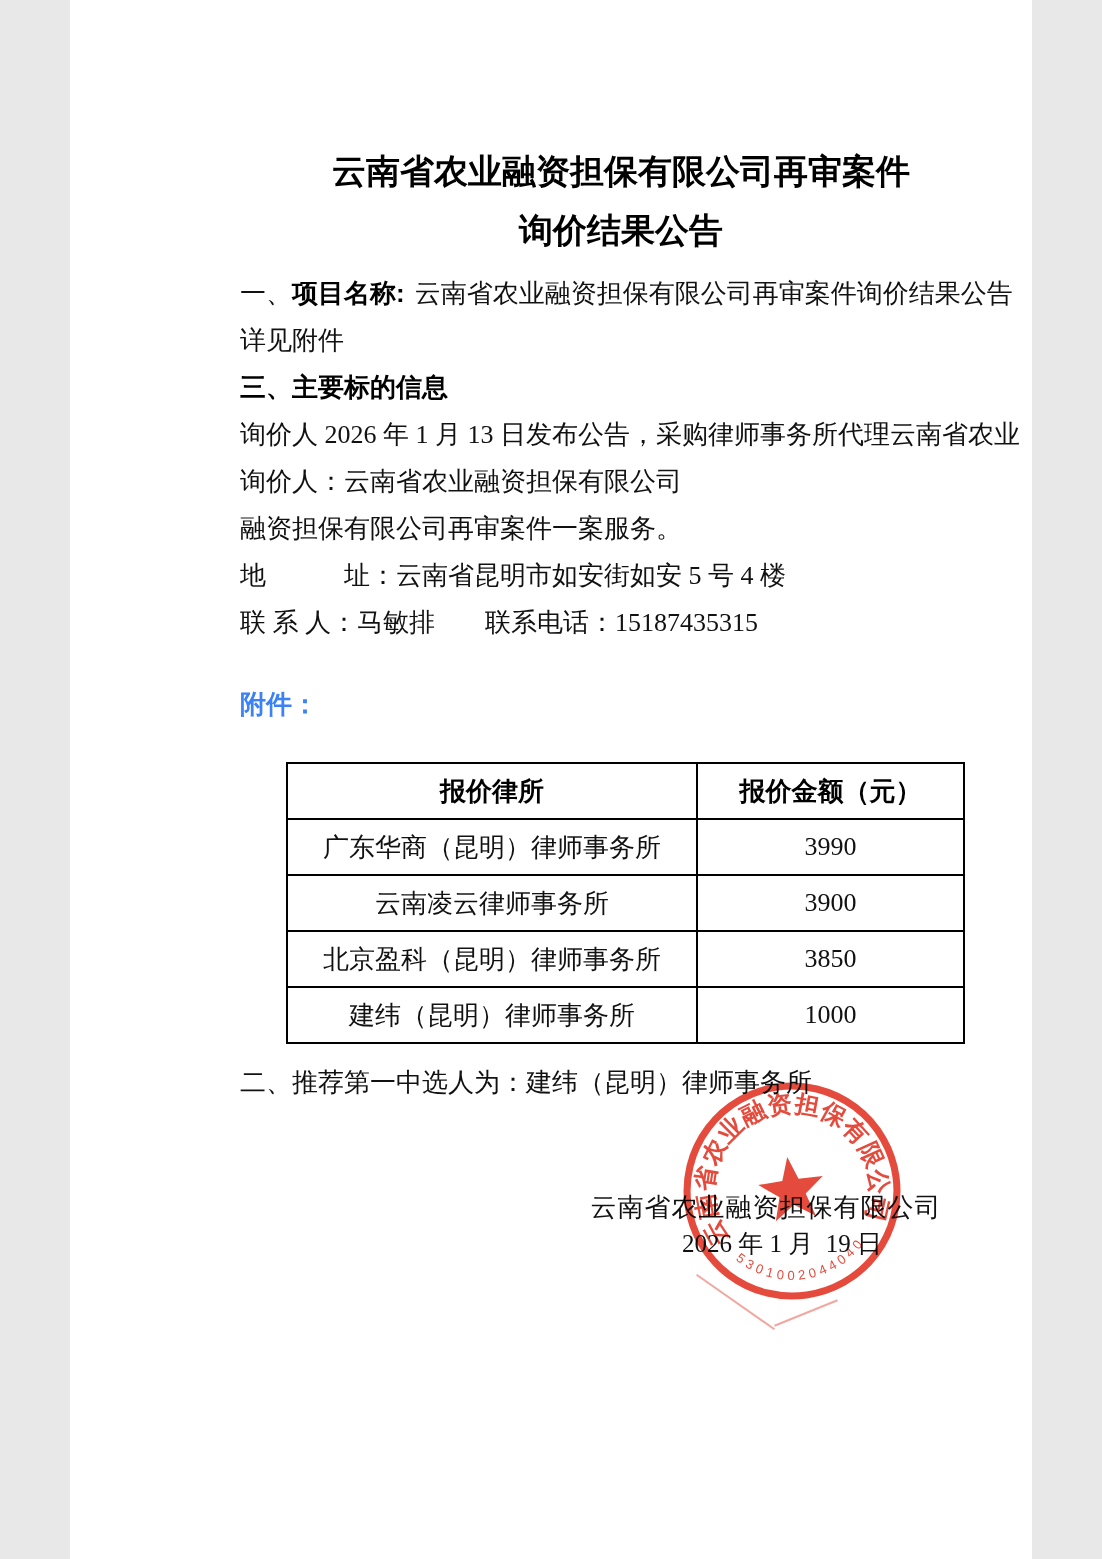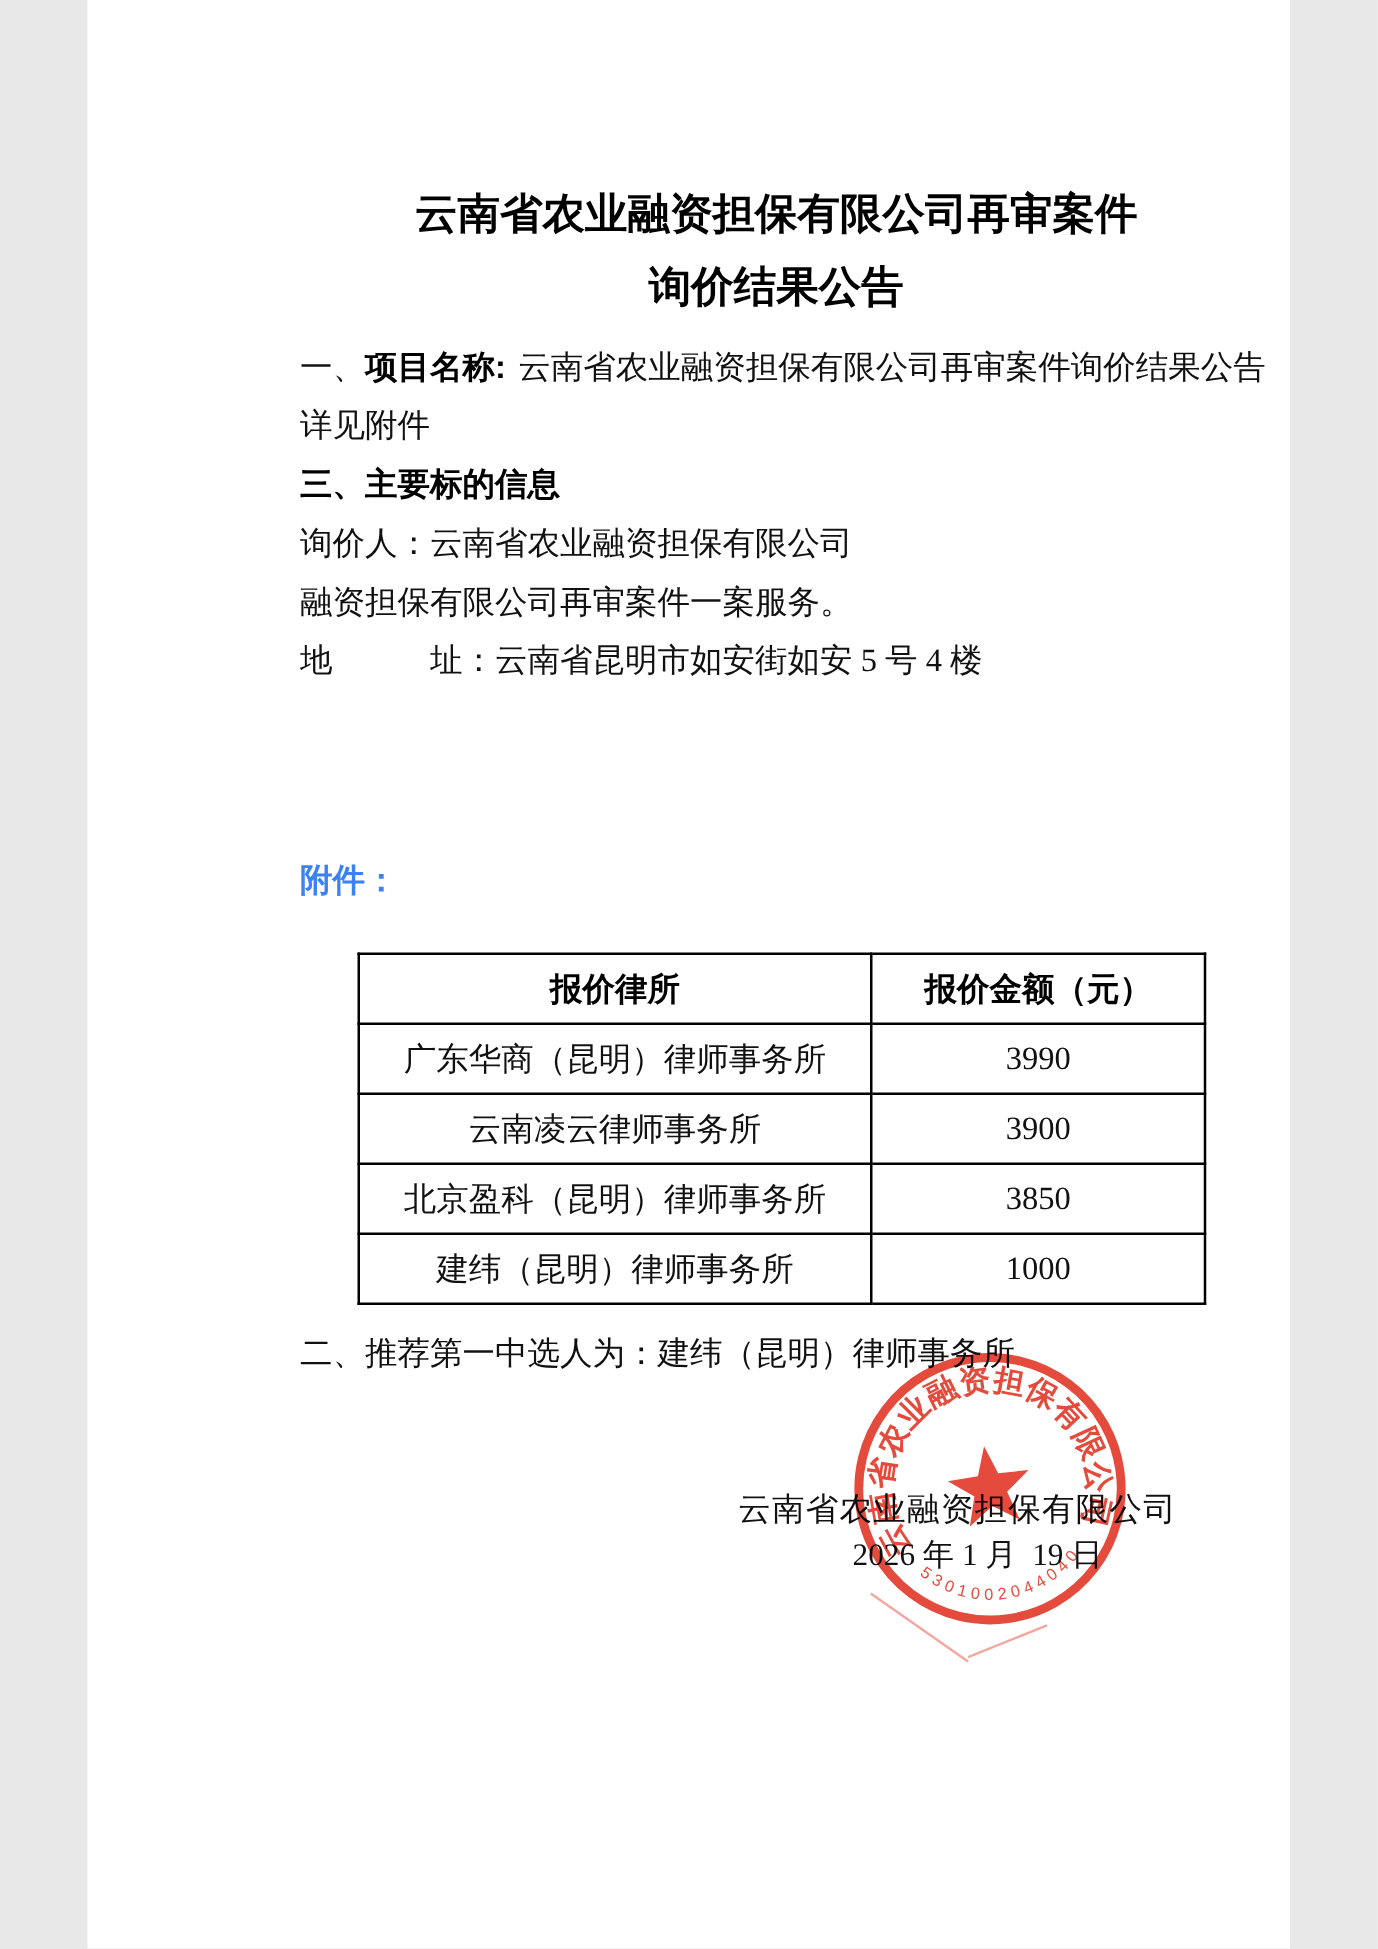--- a/index.html
+++ b/index.html
@@ -80,23 +80,25 @@
 
   <div class="title-block">
     <div>云南省农业融资担保有限公司再审案件</div>
     <div>询价结果公告</div>
   </div>
 
   <div class="body-block">
     <div class="body-line"><span>一、</span><span class="bold-head">项目名称:</span><span class="after-label">云南省农业融资担保有限公司再审案件询价结果公告</span></div>
     <div class="body-line">详见附件</div>
     <div class="body-line bold-head">三、主要标的信息</div>
+    <div class="body-line">询价人 2026 年 1 月 13 日发布公告，采购律师事务所代理云南省农业</div>
     <div class="body-line">询价人：云南省农业融资担保有限公司</div>
     <div class="body-line">融资担保有限公司再审案件一案服务。</div>
     <div class="body-line">地　　　址：云南省昆明市如安街如安 5 号 4 楼</div>
+    <div class="body-line"><span>联 系 人：马敏排</span><span class="contact-gap"></span><span>联系电话：15187435315</span></div>
   </div>
 
   <div class="attach-heading">附件：</div>
 
   <table class="quote-table">
     <colgroup>
         <col class="col-firm">
         <col class="col-amount">
       </colgroup>
     <thead>

